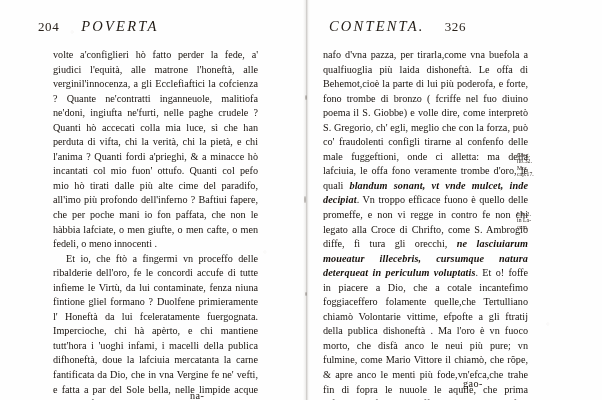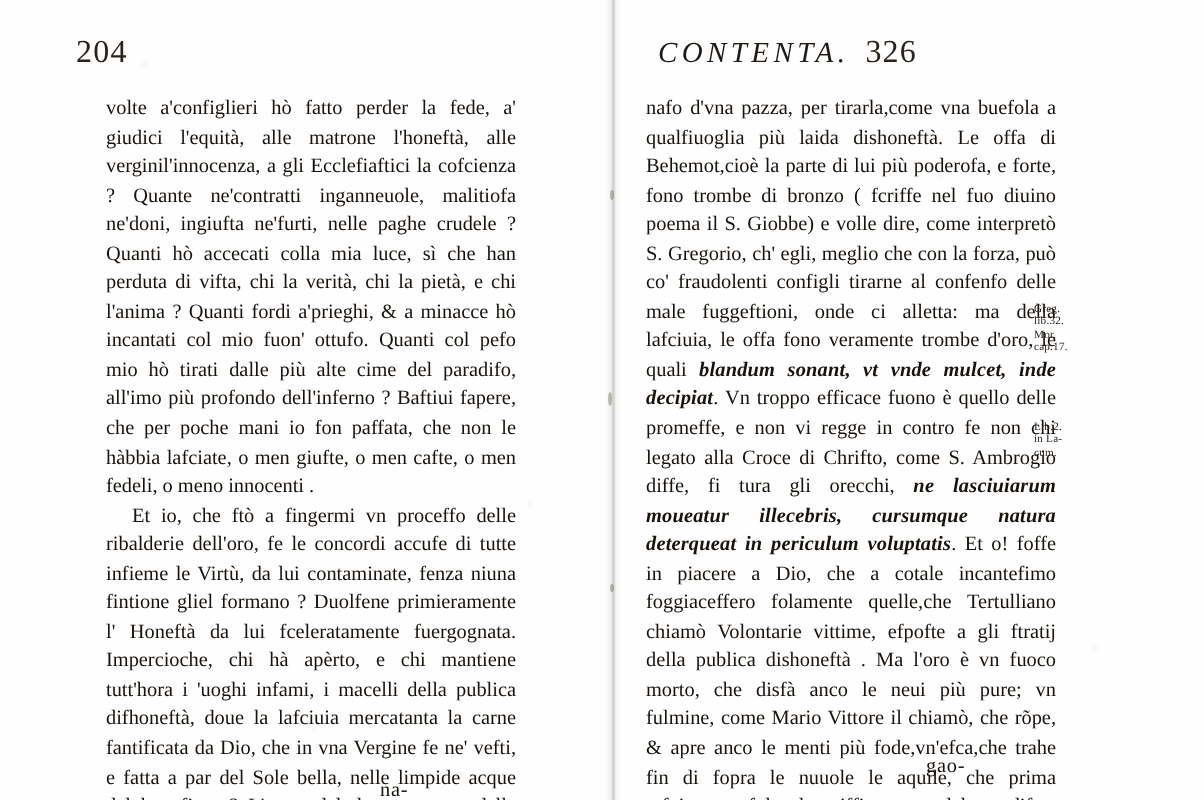--- a/index.html
+++ b/index.html
@@ -62,32 +62,32 @@
     top: 18px;
     height: 18px;
     display: flex;
     align-items: baseline;
     white-space: nowrap;
   }
   .leaf-verso .runhead { left: 38px; }
   .leaf-recto .runhead { left: 28px; }
 
   .folio {
-    font-size: 16px;
+    font-size: 13px;
     letter-spacing: 0.6px;
     color: #2a231c;
   }
   .runhead-title {
     font-style: italic;
     font-size: 14.5px;
     letter-spacing: 2.2px;
     color: #211b15;
   }
   .leaf-verso .runhead-title { margin-left: 22px; }
-  .leaf-recto .runhead-title { margin-right: 8px; font-style: italic; }
+  .leaf-recto .runhead-title { margin-right: 20px; font-style: italic; }
   .leaf-recto .runhead { flex-direction: row; }
 
   
   .textblock {
     position: absolute;
     top: 36px;
     width: 205px;
     font-size: 10.2px;
     line-height: 14.55px;
     text-align: justify;
@@ -154,20 +154,21 @@
 <body>
 
 <div id="page">
 
   <div class="spread">
 
     <div class="leaf leaf-verso">
 
       <div class="runhead">
         <span class="folio">204</span>
+        <span class="runhead-title">POVERTA</span>
       </div>
 
       <div class="textblock">
         <p class="hang">volte a'configlieri hò fatto perder la fede, a' giudici l'equità, alle matrone l'honeftà, alle verginil'innocenza, a gli Ecclefiaftici la cofcienza ? Quante ne'contratti inganneuole, malitiofa ne'doni, ingiufta ne'furti, nelle paghe crudele ? Quanti hò accecati colla mia luce, sì che han perduta di vifta, chi la verità, chi la pietà, e chi l'anima ? Quanti fordi a'prieghi, &amp; a minacce hò incantati col mio fuon' ottufo. Quanti col pefo mio hò tirati dalle più alte cime del paradifo, all'imo più profondo dell'inferno ? Baftiui fapere, che per poche mani io fon paffata, che non le hàbbia lafciate, o men giufte, o men cafte, o men fedeli, o meno innocenti .</p>
         <p class="indented">Et io, che ftò a fingermi vn proceffo delle ribalderie dell'oro, fe le concordi accufe di tutte infieme le Virtù, da lui contaminate, fenza niuna fintione gliel formano ? Duolfene primieramente l' Honeftà da lui fceleratamente fuergognata. Impercioche, chi hà apèrto, e chi mantiene tutt'hora i 'uoghi infami, i macelli della publica difhoneftà, doue la lafciuia mercatanta la carne fantificata da Dio, che in vna Vergine fe ne' vefti, e fatta a par del Sole bella, nelle limpide acque del battefimo ? L'amor del denaro, come della bellezza diffe Salomon ne'Prouerbi, è vn'anello d' oro al</p>
       </div>
 
       <div class="catchword">na-</div>
     </div>
 

